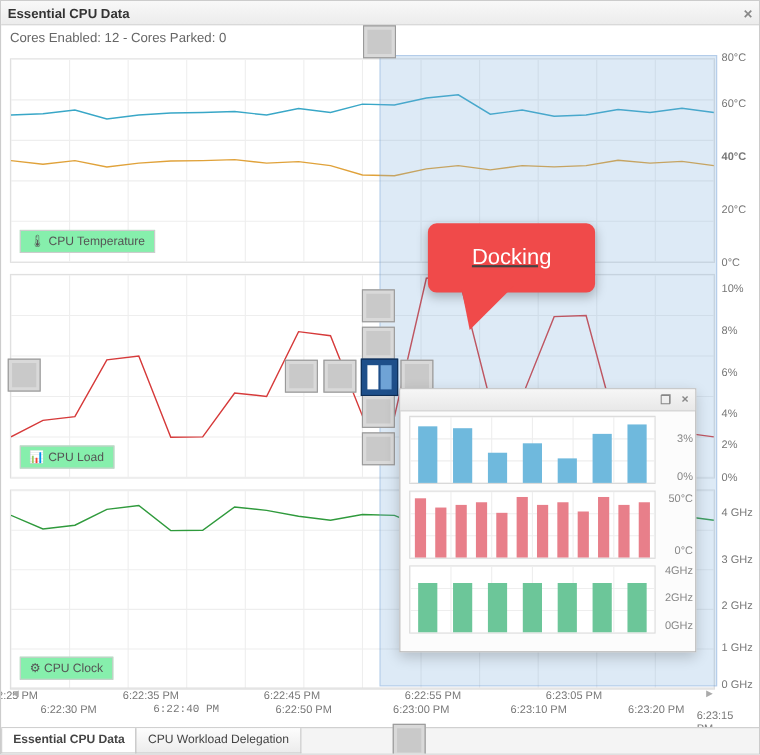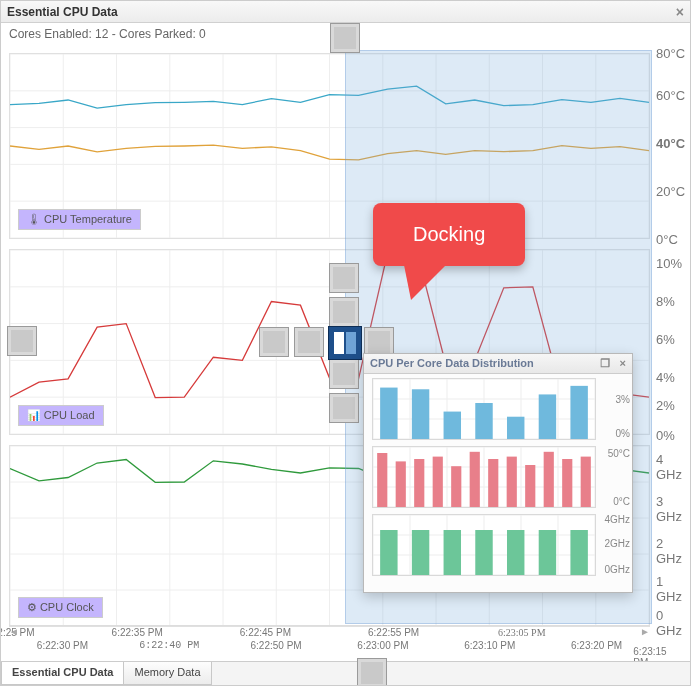--- a/index.html
+++ b/index.html
@@ -56,32 +56,32 @@
     z-index:5;
     pointer-events:none;
   }
 
   svg.plot {
     position: absolute; inset: 0; width: 100%; height: 100%;
   }
   .chart-label {
     position: absolute;
     left: 8px; bottom: 8px;
-    background: #c4b5fd;
+    background: #86efac;
     border: 1px solid #ccc;
     padding: 3px 8px;
     font-size: 11px;
     color: #555;
     z-index:6;
   }
   .y-ticks {
     position: absolute;
     right: 0px; top: 48px; bottom: 66px;
     width: 38px;
-    font-size: 13px;
+    font-size: 10px;
     color: #777;
   }
   .y-ticks span { position:absolute; left:4px; transform: translateY(-50%); }
   .x-ticks {
     position: absolute;
     left: 8px; right: 40px; bottom: 28px;
     height: 30px;
     font-size: 10px;
     color: #777;
   }
@@ -151,22 +151,23 @@
   .fp-body{position:absolute;top:20px;bottom:0;left:0;right:0;padding:6px;}
   .mini{position:absolute;left:8px;right:36px;border:1px solid #d9d9d9;background:#fff;}
   .mini1{top:4px;height:62px;}
   .mini2{top:72px;height:62px;}
   .mini3{top:140px;height:62px;}
   .mini-y{position:absolute;right:2px;font-size:10px;color:#888;}
 
   
   .callout{
     position:absolute;
-    left:372px; top:202px;
+    left:388px; top:202px;
     z-index:40;
+    text-decoration:underline;
   }
   .bubble{
     background:#f04a4a;
     color:#fff;
     font-size:20px;
     padding:20px 40px;
     border-radius:8px;
     box-shadow:0 4px 10px rgba(0,0,0,0.25);
     position:relative;
   }
@@ -299,58 +300,57 @@
     <div class="chart-label">⚙ CPU Clock</div>
   </div>
 
 </div>
 
 <div class="x-ticks" id="xTicks">
     <span style="left: 0%;">6:22:25 PM</span>
     <span style="left: 20%;">6:22:35 PM</span>
     <span style="left: 40%;">6:22:45 PM</span>
     <span style="left: 60%;">6:22:55 PM</span>
-    <span style="left: 80%; font-family: Liberation Serif, serif;">6:23:05 PM</span>
+    <span style="left: 80%;">6:23:05 PM</span>
     <span style="left: 100%; margin-top: 19px;">6:23:15 PM</span>
     <span class="row2" style="left: 8.33333%;">6:22:30 PM</span>
     <span class="row2" style="left: 25%; font-family: Liberation Mono, monospace;">6:22:40 PM</span>
     <span class="row2" style="left: 41.6667%;">6:22:50 PM</span>
     <span class="row2" style="left: 58.3333%; text-align: right;">6:23:00 PM</span>
     <span class="row2" style="left: 75%;">6:23:10 PM</span>
     <span class="row2" style="left: 91.6667%;">6:23:20 PM</span>
   </div>
 
 <div class="scroll-hint">
   <span class="l">◄</span>
   <span class="r">►</span>
 </div>
 
 <div class="tabs" id="tabBar">
     <div class="tab active">Essential CPU Data</div>
-    <div class="tab">Memory Data</div>
+    <div class="tab">CPU Workload Delegation</div>
   </div>
 
 <div class="dock-square" style="left:329px; top:22px;"></div>
 <div class="dock-square" style="left:6px;  top:325px;"></div>
 <div class="dock-square" style="left:328px; top:262px;"></div>
 <div class="dock-square" style="left:258px; top:326px;"></div>
 <div class="dock-square" style="left:293px; top:326px;"></div>
 <div class="dock-square" style="left:328px; top:296px;"></div>
 <div class="dock-square" style="left:363px; top:326px;"></div>
 <div class="dock-square" style="left:328px; top:358px;"></div>
 <div class="dock-square" style="left:328px; top:392px;"></div>
 <div class="dock-square" style="left:356px; top:657px;"></div>
 <div class="dock-center" style="left:327px; top:325px;">
   <div class="half"></div>
     <div class="half2"></div>
 </div>
 
 <div class="floating-panel">
   <div class="fp-title">
-    <span>CPU Per Core Data Distribution</span>
     <span class="fp-btn" style="right:22px;">❐</span>
     <span class="fp-btn" style="right:6px;">×</span>
   </div>
   <div class="fp-body">
     <div class="mini mini1">
       <svg class="plot" viewBox="0 0 220 62" preserveAspectRatio="none" id="mini1svg">
           <line x1="0" y1="0" x2="0" y2="62" stroke="#eee"></line>
           <line x1="36.666666666666664" y1="0" x2="36.666666666666664" y2="62" stroke="#eee"></line>
           <line x1="73.33333333333333" y1="0" x2="73.33333333333333" y2="62" stroke="#eee"></line>
           <line x1="110" y1="0" x2="110" y2="62" stroke="#eee"></line>

